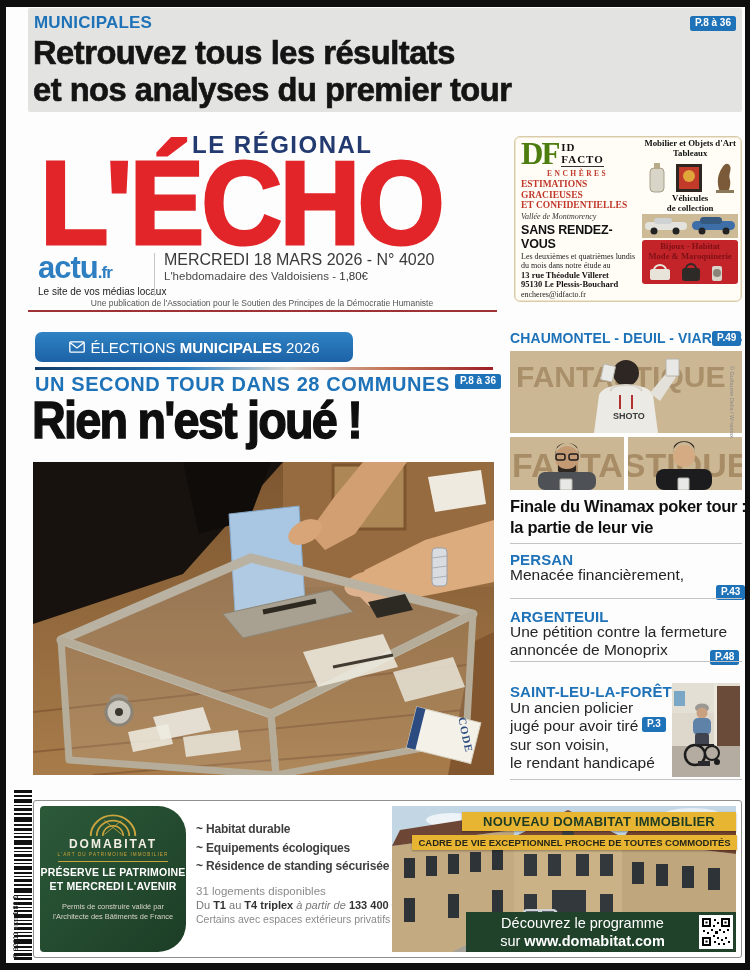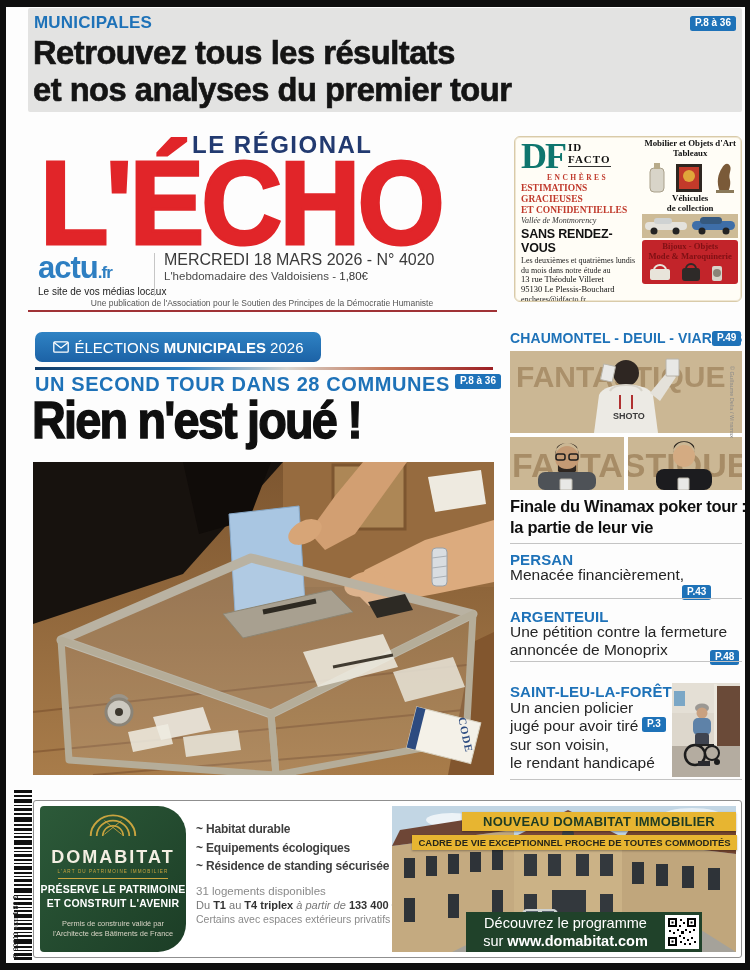--- a/index.html
+++ b/index.html
@@ -28,36 +28,36 @@
   .issue .l2{font-size:11.5px;color:#4a4a4a;margin-top:1px}
   .issue .l2 b{font-weight:400;color:#333}
   .issue .l3{font-size:7.5px;color:#a3a09c;margin-top:3px;line-height:1.35}
   .publication{left:28px;top:298px;width:468px;text-align:center;font-size:8.5px;color:#555}
   .red-rule{left:28px;top:310px;width:469px;height:2px;background:#a03236}
 
   
   .auction{left:514px;top:136px;width:228px;height:166px;background:#fffdf6;border:1px solid #d9cba9;border-radius:6px;box-shadow:0 0 0 1px #efe6d2 inset;display:flex;font-family:"Liberation Serif",serif;overflow:hidden}
   .auc-left{width:55%;padding:3px 4px 2px 6px}
   .auc-logo{display:flex;align-items:flex-start;line-height:.9}
-  .auc-df{font-size:36px;font-weight:700;color:#0f766e;letter-spacing:-2px}
+  .auc-df{font-size:31px;font-weight:700;color:#4d7c0f;letter-spacing:-2px}
   .auc-idf{margin-left:3px;margin-top:2px;font-size:11px;font-weight:700;color:#111;letter-spacing:1px;line-height:1.05;border-bottom:1px solid #333;padding-bottom:1px}
   .auc-encheres{font-size:7.5px;font-weight:700;color:#c0392b;letter-spacing:2.5px;margin:1px 0 1px 26px}
   .auc-claim{font-size:9.5px;font-weight:700;color:#c0392b;line-height:1.12}
   .auc-region{font-size:8px;font-style:italic;color:#333;margin-top:1px}
   .auc-high{font-family:"Liberation Sans",sans-serif;font-size:12.5px;font-weight:700;color:#111;margin-top:2px;letter-spacing:-.2px}
   .auc-info{font-size:8px;color:#222;line-height:1.18;margin-top:1px}
-  .auc-addr{font-size:8.5px;font-weight:400;color:#111;line-height:1.15}
+  .auc-addr{font-size:8.5px;font-weight:700;color:#111;line-height:1.15}
   .auc-contact{font-size:8px;color:#222;line-height:1.2}
   .auc-right{width:45%;padding:2px 3px;text-align:center}
   .auc-cat{font-size:8.8px;font-weight:700;color:#111;line-height:1.1}
   .lux-panel{background:#c2242a;border-radius:3px;margin-top:2px;padding:2px 1px 1px;color:#7e1014}
   .lux-panel .t{font-size:8.6px;font-weight:700;line-height:1.15}
 
   
-  .elec-banner{left:35px;top:332px;width:286px;height:30px;border-radius:7px;background:linear-gradient(180deg,#2f83c4,#1c62a6);display:flex;align-items:center;justify-content:center;gap:6px;color:#fff;font-size:15px;white-space:nowrap}
+  .elec-banner{left:35px;top:332px;width:318px;height:30px;border-radius:7px;background:linear-gradient(180deg,#2f83c4,#1c62a6);display:flex;align-items:center;justify-content:center;gap:6px;color:#fff;font-size:15px;white-space:nowrap}
   .elec-banner b{font-weight:700}
   .grad-rule{left:35px;top:367px;width:458px;height:3px;background:linear-gradient(90deg,#0f3a66 0%,#2f7fc0 32%,#d8d5d0 55%,#c4785a 76%,#9c1f24 100%)}
   .second-kicker{left:35px;top:373px;font-size:20px;font-weight:700;color:#1e72b8;letter-spacing:.6px;white-space:nowrap}
   .second-badge{left:455px;top:374px}
   .main-headline{left:32px;top:390px;font-size:52px;font-weight:700;color:#0f0f0f;letter-spacing:-2px;-webkit-text-stroke:1.4px #0f0f0f;transform:scaleX(.9);transform-origin:left top;white-space:nowrap}
 
   
   .main-photo{left:33px;top:462px;width:461px;height:313px;overflow:hidden;background:#8a5c33}
   .code-label{left:468px;top:716px;font-family:"Liberation Serif",serif;font-size:11px;font-weight:700;color:#2c4b80;transform:rotate(78deg);transform-origin:left top;letter-spacing:1px}
 
@@ -66,38 +66,38 @@
   .sb-text{font-size:15.5px;color:#252525;line-height:1.18;white-space:nowrap}
   .sb-rule{height:1px;background:#c4c4c4}
   .sb-title{font-size:16.5px;font-weight:700;color:#0f0f0f;line-height:1.25;letter-spacing:-.3px;white-space:nowrap}
   .poker-photo{left:510px;top:351px;width:232px;height:139px;background:#cbb794}
   .photo-credit{left:735px;top:366px;font-size:5.5px;color:#8a8a8a;transform:rotate(90deg);transform-origin:left top;white-space:nowrap}
   .wheel-photo{left:672px;top:683px;width:68px;height:94px}
 
   
   .prop-ad{left:33px;top:800px;width:709px;height:158px;background:#fff;border:1px solid #8f8f8f;border-radius:3px}
   .green-panel{left:40px;top:806px;width:146px;height:146px;border-radius:4px 28px 28px 4px;background:linear-gradient(135deg,#2c5a39,#1c3d26);text-align:center;color:#fff;padding-top:6px}
-  .gp-brand{font-size:18px;font-weight:700;letter-spacing:2px;color:#f3efe2;margin-top:11px}
+  .gp-brand{font-size:12px;font-weight:700;letter-spacing:2px;color:#f3efe2;margin-top:1px}
   .gp-sub{font-size:4.6px;color:#c9a43f;letter-spacing:1.1px;margin-top:1px}
   .gp-hr{width:110px;height:1px;background:#c9a43f;margin:4px auto}
   .gp-slogan{font-size:10.5px;font-weight:700;line-height:1.3;letter-spacing:.2px}
   .gp-permit{font-size:7.4px;color:#d9d5c6;line-height:1.35;margin-top:9px}
   .prop-mid{left:196px;top:812px;width:200px}
   .pm-title{font-size:16px;color:#333;line-height:1.2;letter-spacing:-.2px}
   .pm-title b{font-weight:700;color:#222}
   .pm-feat{font-size:12px;font-weight:700;color:#3f3f3f;line-height:1.55;margin-top:8px;letter-spacing:-.2px;white-space:nowrap}
   .pm-avail{font-size:11.5px;color:#8a8a8a;margin-top:9px}
   .pm-price{font-size:11px;color:#777;margin-top:2px;white-space:nowrap}
   .pm-price b{color:#333;font-weight:700}
   .pm-price i{font-style:italic}
   .pm-extra{font-size:10.5px;color:#8a8a8a;margin-top:2px;white-space:nowrap}
   .prop-photo{left:392px;top:806px;width:344px;height:146px;overflow:hidden}
   .gold-banner-1{left:462px;top:812px;width:274px;height:19px;background:#e7b531;color:#1d3b24;font-size:13px;font-weight:700;display:flex;align-items:center;justify-content:center;letter-spacing:.2px;box-shadow:0 1px 2px rgba(0,0,0,.35)}
   .gold-banner-2{left:412px;top:835px;width:325px;height:15px;background:#e7b531;color:#26261a;font-size:9.5px;font-weight:700;display:flex;align-items:center;justify-content:center;box-shadow:0 1px 2px rgba(0,0,0,.3)}
-  .cta-strip{left:466px;top:912px;width:236px;height:40px;background:#20422a;display:flex;align-items:center}
+  .cta-strip{left:466px;top:912px;width:270px;height:40px;background:#20422a;display:flex;align-items:center}
   .cta-text{flex:1;text-align:center;color:#fff;line-height:1.25}
   .cta-text .l1{font-size:14.5px}
   .cta-text .l2{font-size:14.5px}
   .cta-text .l2 b{font-weight:700}
   .qr-box{width:34px;height:34px;background:#fff;margin-right:3px;padding:2px}
 
   
   .barcode{left:14px;top:790px;width:18px;height:170px}
   .barcode-text{left:12px;top:958px;font-size:6.5px;color:#222;transform:rotate(-90deg);transform-origin:left top;white-space:nowrap;letter-spacing:.3px}
   .barcode-text .small{font-size:5px;color:#555}
@@ -161,21 +161,21 @@
       <rect x="3" y="8" width="42" height="8" rx="4" fill="#e4e2dc"></rect>
       <rect x="12" y="4" width="18" height="6" rx="3" fill="#cfd2d2"></rect>
       <circle cx="12" cy="17" r="3.5" fill="#222"></circle>
         <circle cx="34" cy="17" r="3.5" fill="#222"></circle>
       <rect x="50" y="7" width="43" height="9" rx="4.5" fill="#3e6ea8"></rect>
       <rect x="58" y="3" width="22" height="7" rx="3.5" fill="#35597f"></rect>
       <circle cx="60" cy="17" r="3.5" fill="#222"></circle>
         <circle cx="84" cy="17" r="3.5" fill="#222"></circle>
     </svg>
     <div class="lux-panel">
-      <div class="t"><span>Bijoux - Objets</span><br><span>Mode &amp; Maroquinerie</span></div>
+      <div class="t"><span>Bijoux - Habitat</span><br><span>Mode &amp; Maroquinerie</span></div>
       <svg width="92" height="22" viewBox="0 0 92 22" style="display:block;margin:0 auto">
         <rect x="6" y="8" width="20" height="11" rx="2" fill="#e8e4da"></rect>
           <path d="M10,9 a6,5 0 0 1 12,0" stroke="#e8e4da" fill="none" stroke-width="2"></path>
         <rect x="38" y="7" width="18" height="13" rx="3" fill="#2e2a28"></rect>
           <path d="M42,8 a5,5 0 0 1 10,0" stroke="#2e2a28" fill="none" stroke-width="2"></path>
         <rect x="68" y="5" width="10" height="15" rx="2" fill="#d8d4ca"></rect>
           <circle cx="73" cy="12" r="4" fill="#8a8478"></circle>
       </svg>
     </div>
   </div>
@@ -287,21 +287,21 @@
     <rect x="168" y="127" width="11" height="12" rx="1" fill="#e8e8e6" stroke="#b8b4aa"></rect>
   </svg>
 </figure>
 <div class="abs photo-credit">© Guillaume Delia / Winamax</div>
 
 <div class="abs sb-title" style="left:510px;top:496px"><span>Finale du Winamax poker tour :</span><br><span>la partie de leur vie</span></div>
 <div class="abs sb-rule" style="left:510px;top:543px;width:232px"></div>
 
 <div class="abs sb-city" style="left:510px;top:551px;font-size:15px">PERSAN</div>
 <div class="abs sb-text" style="left:510px;top:566px"><span>Menacée financièrement,</span><br></div>
-<div class="abs pbadge" style="left:682px;top:585px">P.43</div>
+<div class="abs pbadge" style="left:716px;top:585px">P.43</div>
 <div class="abs sb-rule" style="left:510px;top:598px;width:232px"></div>
 
 <div class="abs sb-city" style="left:510px;top:608px;font-size:15px">ARGENTEUIL</div>
 <div class="abs sb-text" style="left:510px;top:623px"><span>Une pétition contre la fermeture</span><br><span>annoncée de Monoprix</span></div>
 <div class="abs pbadge" style="left:710px;top:650px">P.48</div>
 <div class="abs sb-rule" style="left:510px;top:661px;width:232px"></div>
 
 <div class="abs sb-city" style="left:510px;top:683px;font-size:15px">SAINT-LEU-LA-FORÊT</div>
 <div class="abs sb-text" style="left:510px;top:699px"><span>Un ancien policier</span><br><span>jugé pour avoir tiré</span><br><span>sur son voisin,</span><br><span>le rendant handicapé</span></div>
 <div class="abs pbadge" style="left:642px;top:717px">P.3</div>
@@ -332,21 +332,21 @@
   <svg width="60" height="24" viewBox="0 0 64 28" style="display:block;margin:0 auto">
     <path d="M6,28 A26,24 0 0 1 58,28" stroke="#c9a43f" stroke-width="2.2" fill="none"></path>
     <path d="M13,28 A19,18 0 0 1 51,28" stroke="#c9a43f" stroke-width="2" fill="none"></path>
     <path d="M20,28 A12,12 0 0 1 44,28" stroke="#c9a43f" stroke-width="1.8" fill="none"></path>
     <line x1="22" y1="10" x2="42" y2="26" stroke="#c9a43f" stroke-width="1"></line>
     <line x1="42" y1="10" x2="22" y2="26" stroke="#c9a43f" stroke-width="1"></line>
   </svg>
   <div class="gp-brand">DOMABITAT</div>
   <div class="gp-sub">L'ART DU PATRIMOINE IMMOBILIER</div>
   <div class="gp-hr"></div>
-  <div class="gp-slogan"><span>PRÉSERVE LE PATRIMOINE</span><br><span>ET CONSTRUIT L'AVENIR</span></div>
+  <div class="gp-slogan"><span>PRÉSERVE LE PATRIMOINE</span><br><span>ET MERCREDI L'AVENIR</span></div>
   <div class="gp-permit"><span>Permis de construire validé par</span><br><span>l'Architecte des Bâtiments de France</span></div>
 </div>
 
 <div class="abs prop-mid">
   <div class="pm-feat"><span>~ Habitat durable</span><br><span>~ Equipements écologiques</span><br><span>~ Résidence de standing sécurisée</span></div>
   <div class="pm-avail">31 logements disponibles</div>
   <div class="pm-price"><span>Du </span><b>T1</b><span> au </span><b>T4 triplex</b><i> à partir de </i><b>133 400 €</b></div>
   <div class="pm-extra">Certains avec espaces extérieurs privatifs</div>
 </div>
 

